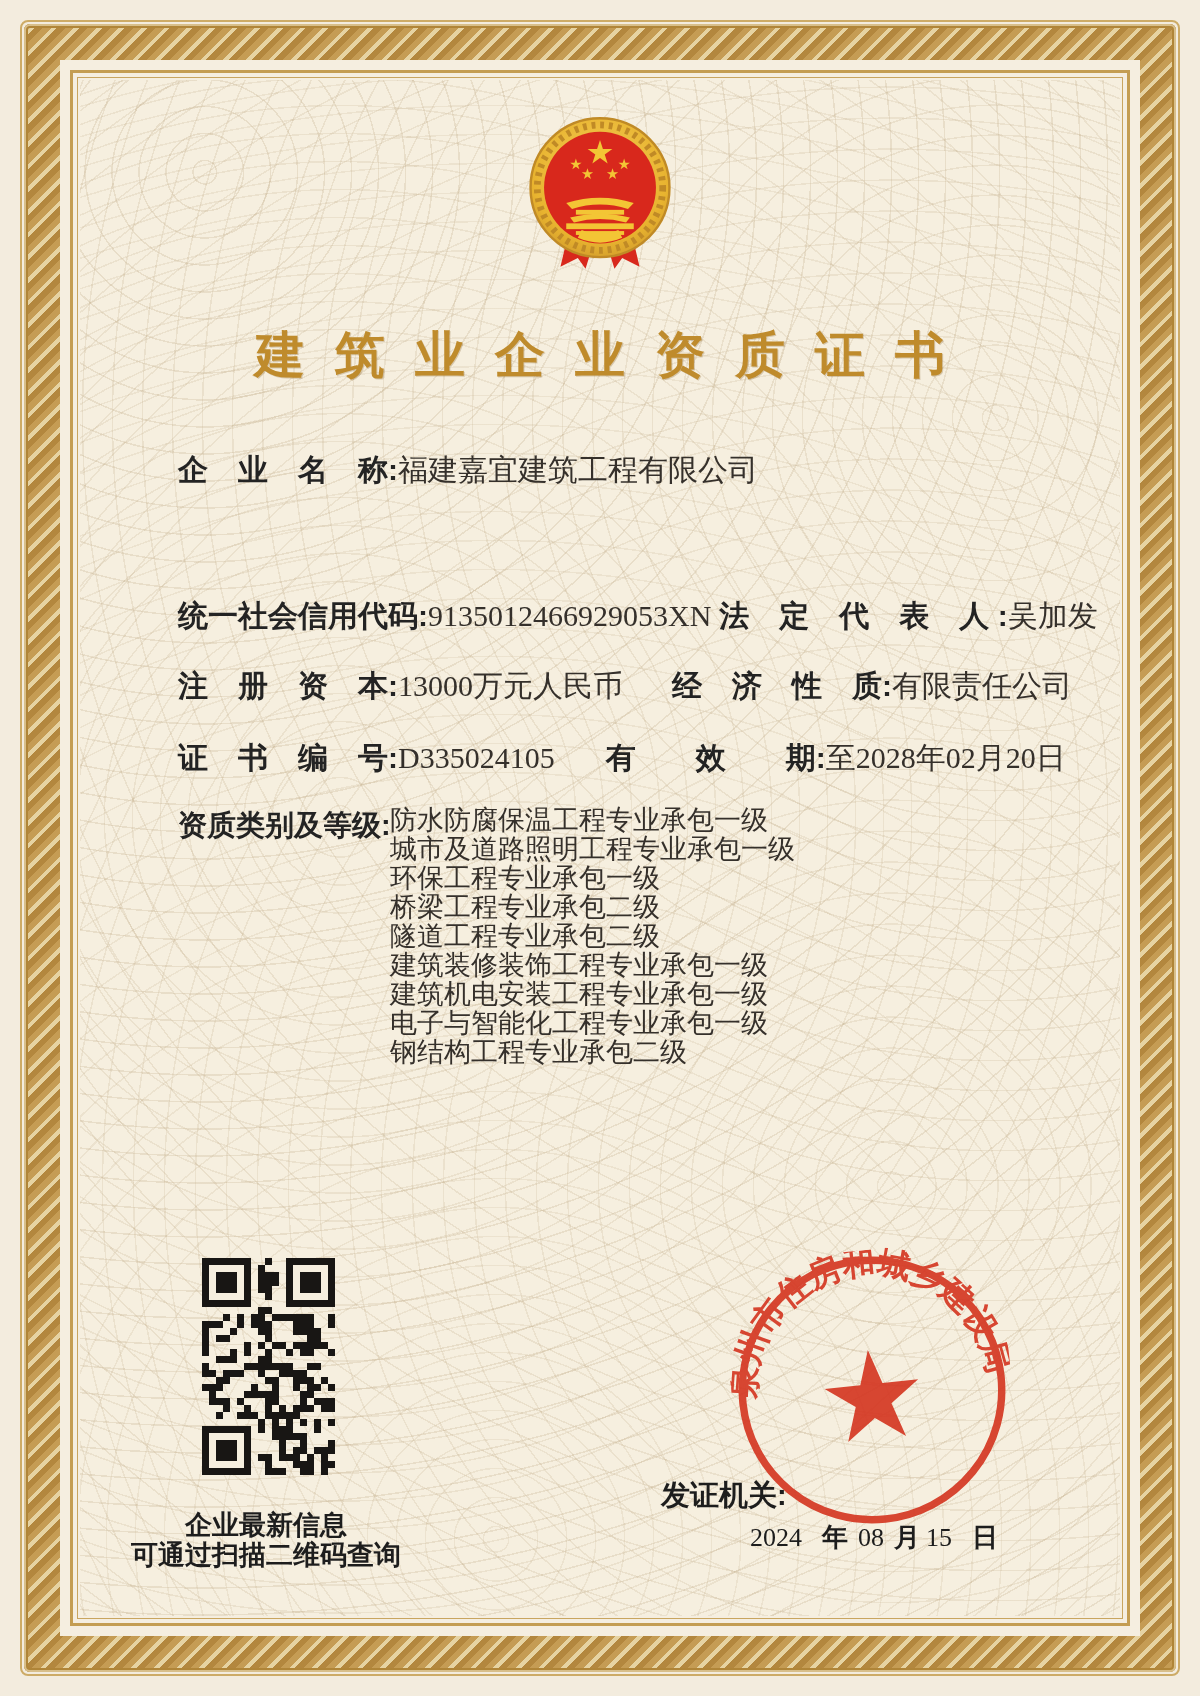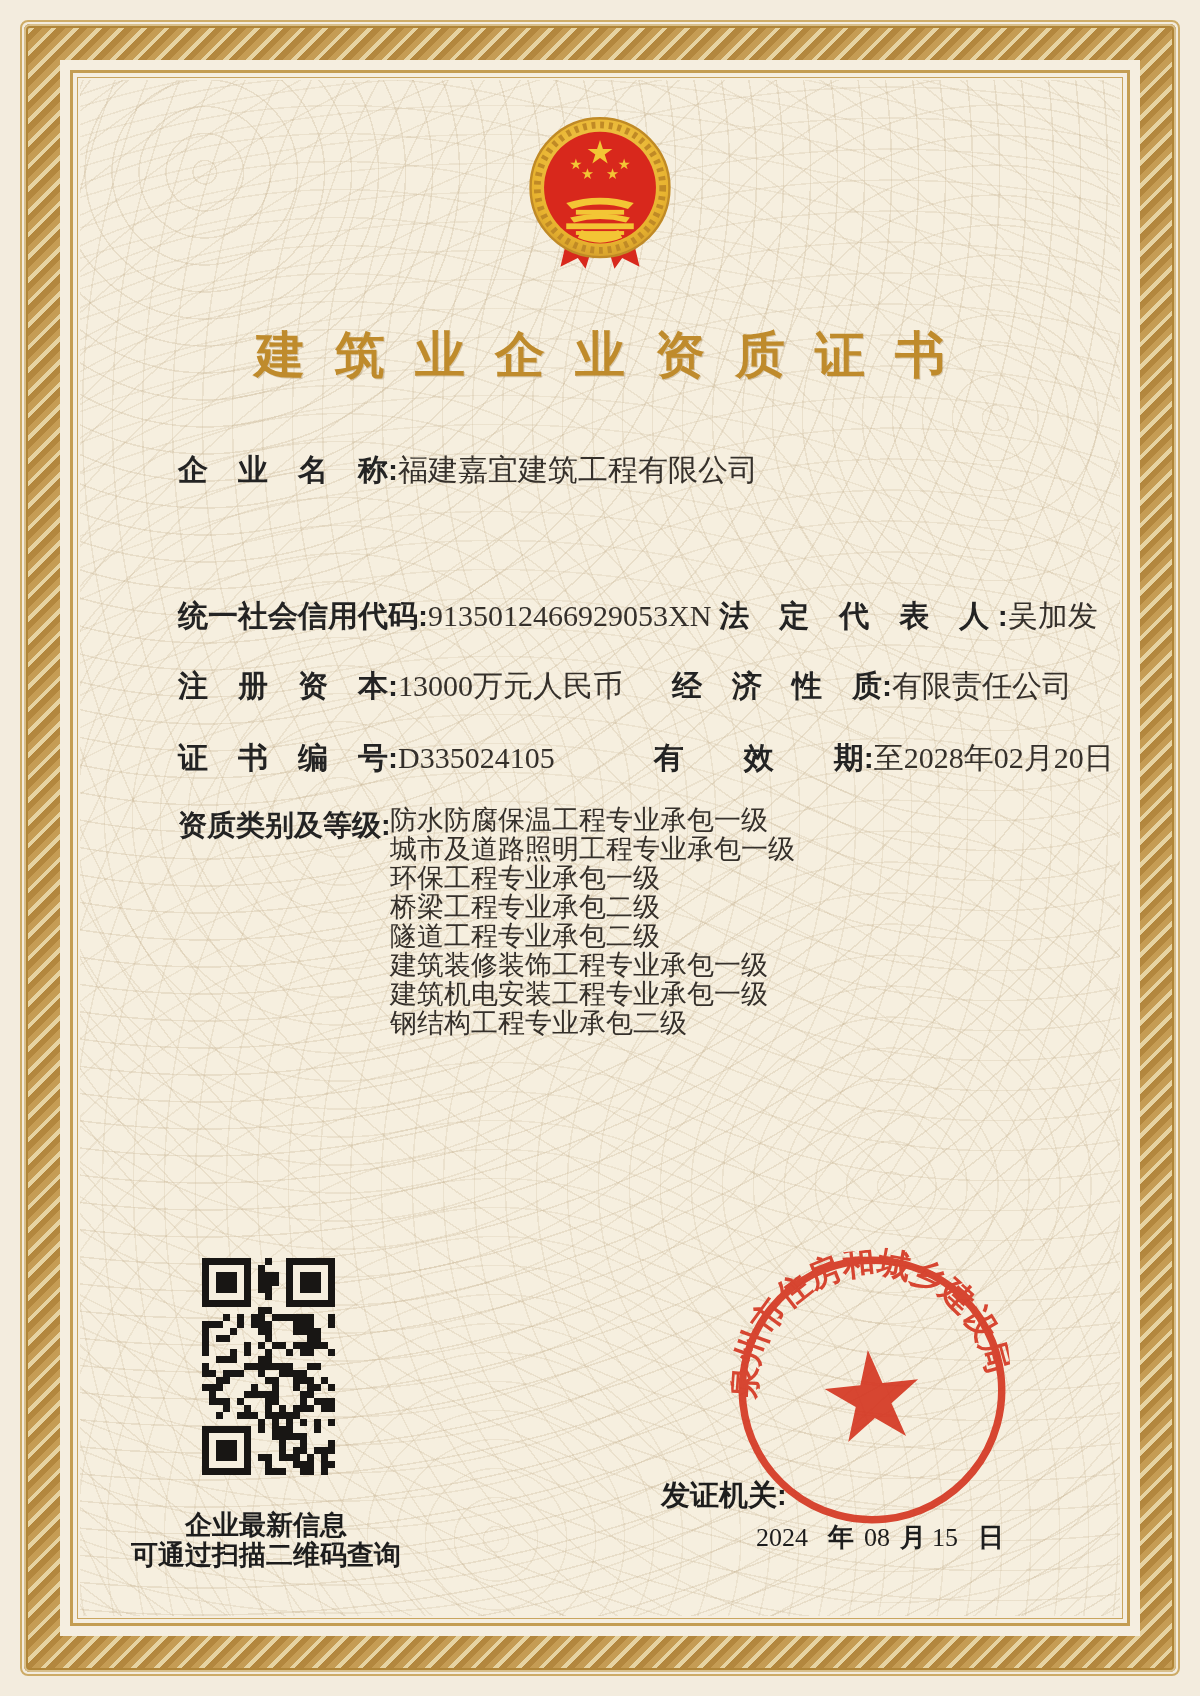--- a/index.html
+++ b/index.html
@@ -27,41 +27,41 @@
 
   .title{left:0;right:0;top:288px;text-align:center;font-size:50px;font-weight:bold;
     color:#bf8b2c;letter-spacing:30px;padding-left:30px;
     text-shadow:1px 1px 0 rgba(120,80,20,.25);}
 
   .row{left:178px;font-size:30px;color:#2e2a26;}
   .lbl{font-weight:bold;color:#232323;font-family:"Liberation Sans","DejaVu Sans",sans-serif;}
   .val{font-family:"Liberation Serif","DejaVu Serif",serif;color:#35302b;}
   .r1{top:450px;} .r2{top:526px;} .r3{top:596px;} .r4{top:666px;} .r5{top:738px;}
   .r2 .val{font-size:28px;}
-  .ml8{margin-left:8px;} .ml49{margin-left:49px;} .ml125{margin-left:99px;text-align:right;}
+  .ml8{margin-left:8px;} .ml49{margin-left:49px;} .ml125{margin-left:51px;text-align:right;}
 
   .qual-label{left:178px;top:806px;font-size:29px;font-weight:bold;color:#232323;}
   .qual-list{left:390px;top:806px;font-size:27px;line-height:29px;
     font-family:"Liberation Serif","DejaVu Serif",serif;color:#35302b;white-space:nowrap;}
 
   
   .qr-wrap{left:202px;top:1258px;width:133px;height:217px;}
   .qr{display:grid;grid-template-columns:repeat(19,7px);grid-template-rows:repeat(31,7px);width:133px;height:217px;}
   .qr i{background:#181614;display:block;}
   .finder{position:absolute;width:49px;height:49px;border:7px solid #181614;background:#f6efdf;box-sizing:border-box;}
   .finder:after{content:"";position:absolute;inset:7px;background:#181614;}
   .f-tl{left:0;top:0;} .f-tr{right:0;top:0;} .f-bl{left:0;bottom:0;}
 
   .qr-caption{left:118px;top:1510px;width:296px;text-align:center;font-weight:bold;
     color:#1d1d1d;font-size:27px;line-height:30px;white-space:nowrap;}
 
   .issuer{left:661px;top:1476px;font-size:29px;font-weight:bold;color:#1d1d1d;}
 
   .date-line{left:750px;top:1520px;font-size:26px;color:#1d1d1d;}
-  .date-num{font-family:"Liberation Serif","DejaVu Serif",serif;margin-left:6px;}
+  .date-num{font-family:"Liberation Serif","DejaVu Serif",serif;}
   .date-unit{font-weight:bold;}
   .du1{margin-left:20px;} .dn2{margin-left:10px;} .du2{margin-left:10px;}
   .dn3{margin-left:6px;} .du3{margin-left:20px;}
 
   .seal{left:732px;top:1250px;opacity:.9;transform:rotate(-6deg);}
   .emblem{left:518px;top:112px;}
 </style>
 </head>
 <body>
 
@@ -118,20 +118,21 @@
 
   <div class="abs qual-label">资质类别及等级:</div>
   <div class="abs qual-list">
     <div>防水防腐保温工程专业承包一级</div>
     <div>城市及道路照明工程专业承包一级</div>
     <div>环保工程专业承包一级</div>
     <div>桥梁工程专业承包二级</div>
     <div>隧道工程专业承包二级</div>
     <div>建筑装修装饰工程专业承包一级</div>
     <div>建筑机电安装工程专业承包一级</div>
+    <div>电子与智能化工程专业承包一级</div>
     <div>钢结构工程专业承包二级</div>
   </div>
 
   <div class="abs qr-wrap">
     <div class="qr">
         <i style="grid-row:1;grid-column:10"></i>
         <i style="grid-row:2;grid-column:9"></i>
         <i style="grid-row:3;grid-column:9"></i>
         <i style="grid-row:3;grid-column:10"></i>
         <i style="grid-row:3;grid-column:11"></i>

